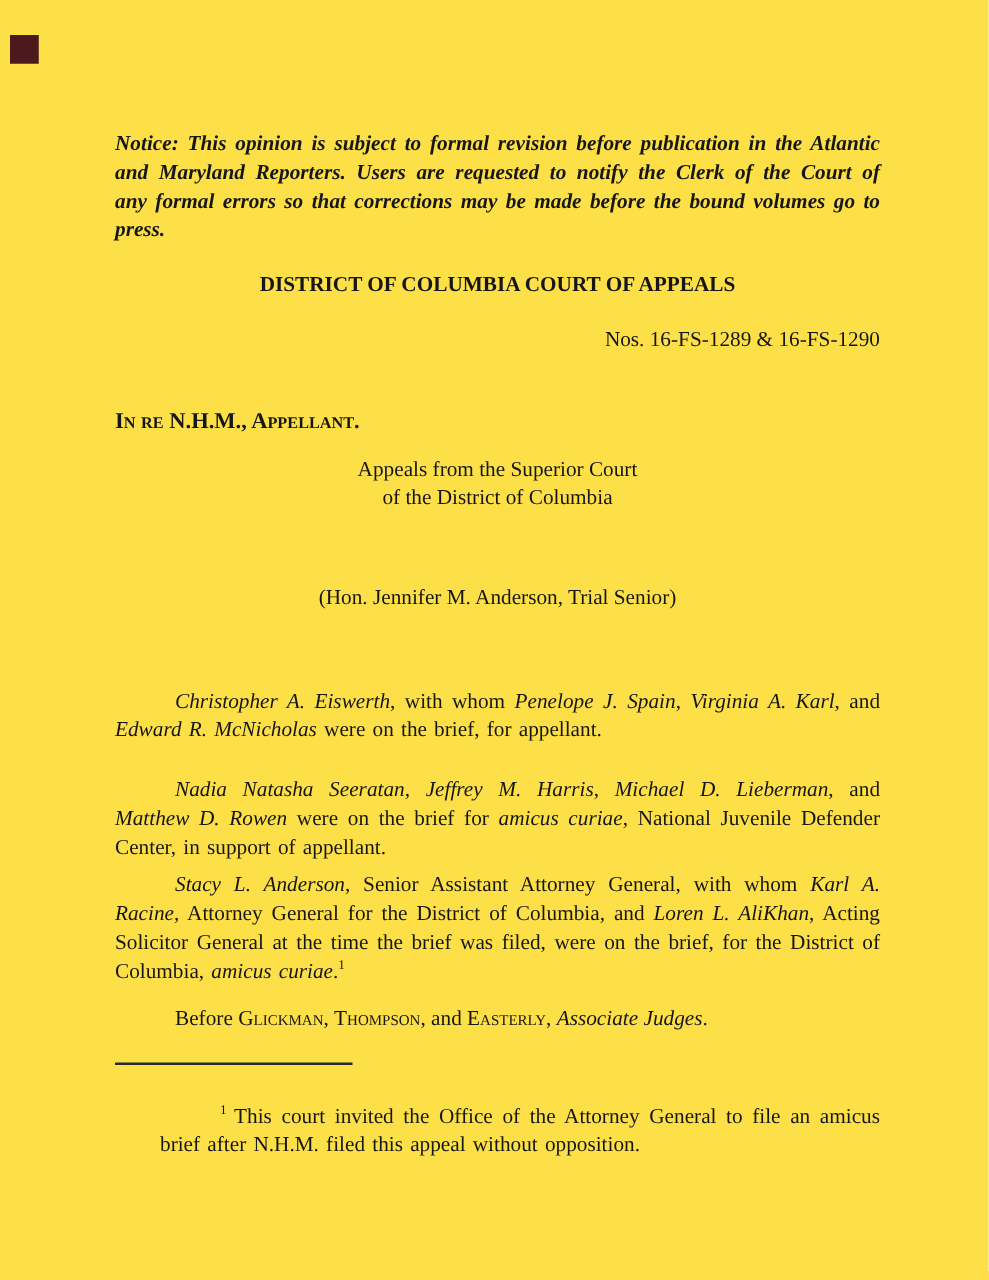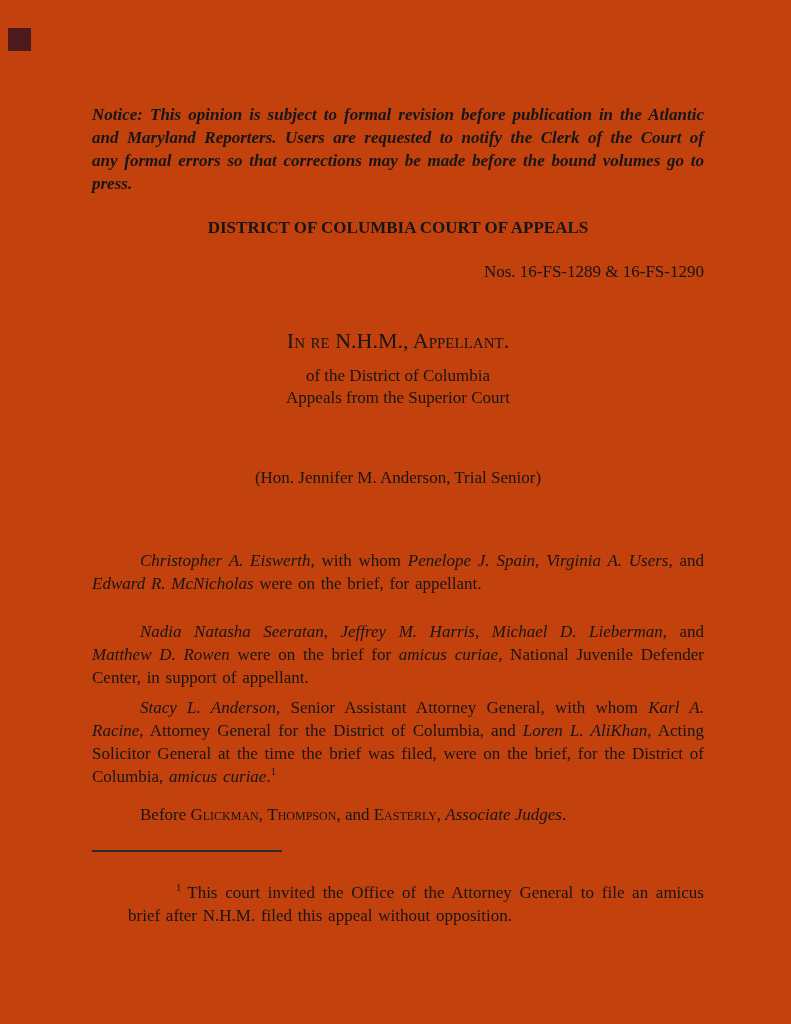--- a/index.html
+++ b/index.html
@@ -4,21 +4,21 @@
 <style>
   html, body {
     margin: 0;
     padding: 0;
     background: #ffffff;
   }
   .page {
     position: relative;
     width: 791px;
     height: 1024px;
-    background: #c2410c;
+    background: #fde047;
     font-family: "Liberation Serif", "DejaVu Serif", serif;
     color: #161616;
     overflow: hidden;
   }
   .corner-mark {
     position: absolute;
     left: 8px;
     top: 28px;
     width: 23px;
     height: 23px;
@@ -44,23 +44,23 @@
     top: 199px;
     text-align: center;
     font-weight: bold;
   }
   .case-numbers {
     top: 243px;
     text-align: right;
   }
   .caption {
     top: 307px;
-    text-align: center;
     font-variant: small-caps;
-    font-size: 22px;
+    font-size: 18px;
+    font-weight: bold;
   }
   .appeal-source {
     top: 365px;
     text-align: center;
     line-height: 22px;
   }
   .trial-judge {
     top: 449px;
     text-align: center;
   }
@@ -110,30 +110,30 @@
 
     <p class="block notice">Notice:  This opinion is subject to formal revision before publication in the Atlantic and Maryland Reporters.  Users are requested to notify the Clerk of the Court of any formal errors so that corrections may be made before the bound volumes go to press.</p>
 
     <p class="block court-heading">DISTRICT OF COLUMBIA COURT OF APPEALS</p>
 
     <p class="block case-numbers">Nos. 16-FS-1289 &amp; 16-FS-1290</p>
 
     <p class="block caption">In re N.H.M., Appellant.</p>
 
     <div class="block appeal-source">
+      <div>Appeals from the Superior Court</div>
       <div>of the District of Columbia</div>
-      <div>Appeals from the Superior Court</div>
     </div>
 
     <p class="block trial-judge">(Hon. Jennifer M. Anderson, Trial Senior)</p>
 
     <div class="block argued-line">
     </div>
 
-    <p class="block counsel counsel-1"><span class="it">Christopher A. Eiswerth</span><span>, with whom </span><span class="it">Penelope J. Spain</span><span>, </span><span class="it">Virginia A. Users</span><span>, and </span><span class="it">Edward R. McNicholas</span><span> were on the brief, for appellant.</span></p>
+    <p class="block counsel counsel-1"><span class="it">Christopher A. Eiswerth</span><span>, with whom </span><span class="it">Penelope J. Spain</span><span>, </span><span class="it">Virginia A. Karl</span><span>, and </span><span class="it">Edward R. McNicholas</span><span> were on the brief, for appellant.</span></p>
 
     <p class="block counsel counsel-2"><span class="it">Nadia Natasha Seeratan</span><span>, </span><span class="it">Jeffrey M. Harris</span><span>, </span><span class="it">Michael D. Lieberman</span><span>, and </span><span class="it">Matthew D. Rowen</span><span> were on the brief for </span><span class="it">amicus curiae</span><span>, National Juvenile Defender Center, in support of appellant.</span></p>
 
     <p class="block counsel counsel-3"><span class="it">Stacy L. Anderson</span><span>, Senior Assistant Attorney General, with whom </span><span class="it">Karl A. Racine</span><span>, Attorney General for the District of Columbia, and </span><span class="it">Loren L. AliKhan</span><span>, Acting Solicitor General at the time the brief was filed, were on the brief, for the District of Columbia, </span><span class="it">amicus curiae</span><span>.</span><sup>1</sup></p>
 
     <p class="block before-line"><span>Before </span><span class="sc">Glickman</span><span>, </span><span class="sc">Thompson</span><span>, and </span><span class="sc">Easterly</span><span>, </span><span class="it">Associate Judges</span><span>.</span></p>
 
     <hr class="block footnote-rule">
 
     <p class="block footnote-text"><sup>1</sup><span>This court invited the Office of the Attorney General to file an amicus brief after N.H.M. filed this appeal without opposition.</span></p>

